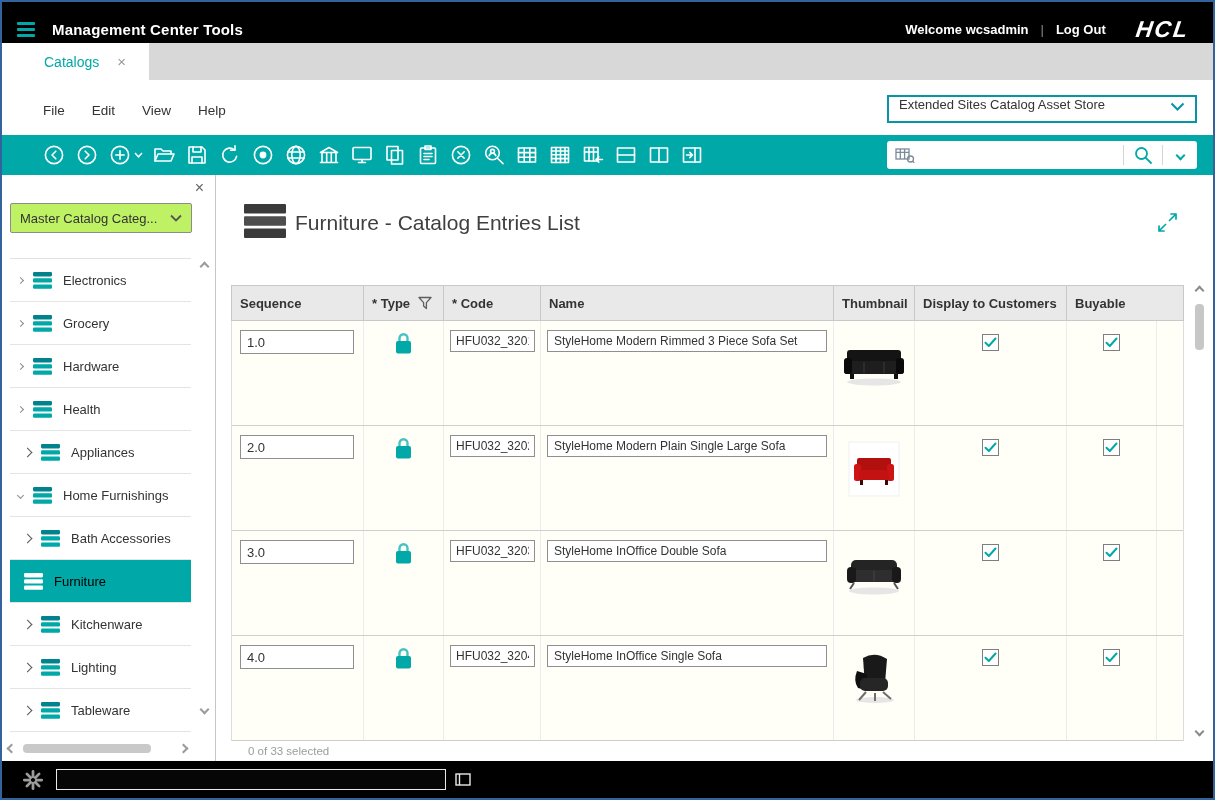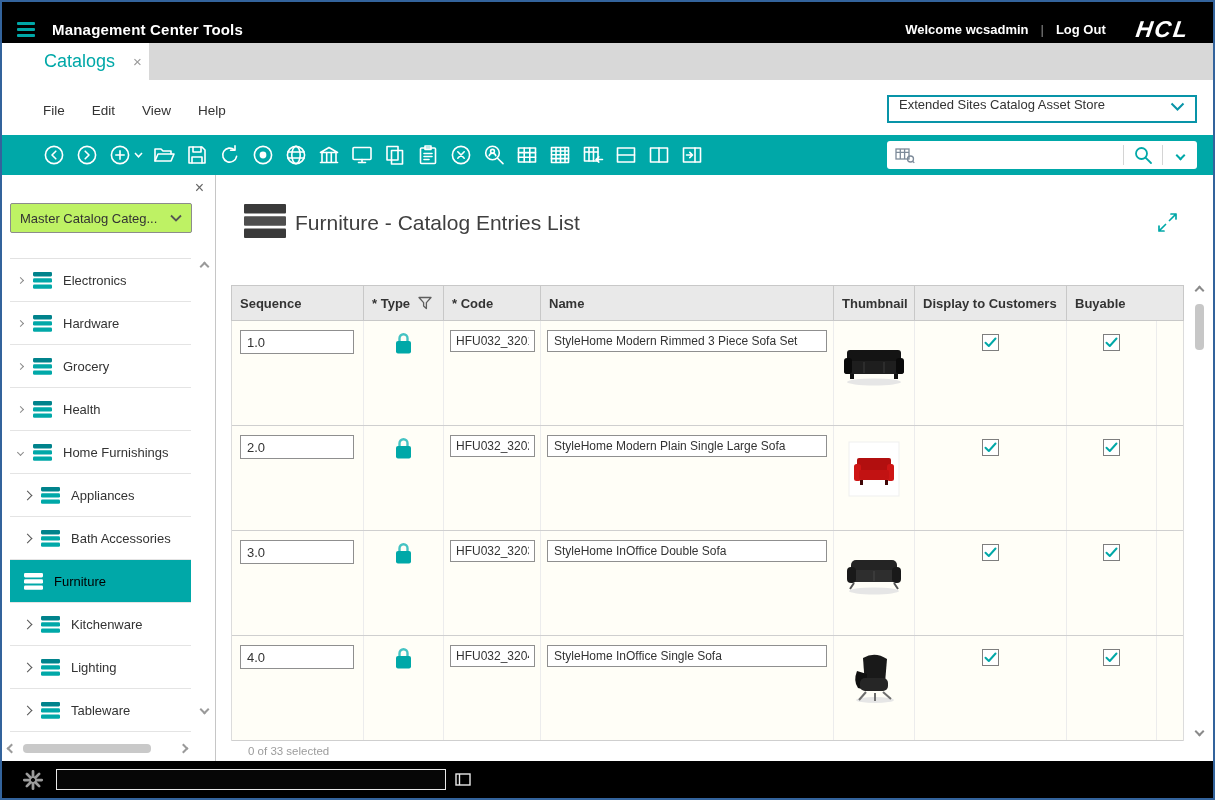--- a/index.html
+++ b/index.html
@@ -13,21 +13,21 @@
   .hamburger i { display: block; width: 18px; height: 3px; background: #00A8A8; border-radius: 1px; }
   .app-title { color: #fff; font-weight: bold; font-size: 15px; margin-left: 17px; letter-spacing: .2px; }
   .welcome { color: #fff; font-size: 13px; font-weight: bold; }
   .tb-sep { color: #8a8a8a; margin: 0 12px; font-size: 13px; }
   .logout { color: #fff; font-size: 13px; font-weight: bold; cursor: pointer; }
   .hcl-logo { display: inline-block; color: #fff; font-style: italic; font-weight: bold; font-size: 23px; letter-spacing: 2px; margin: 0 24px 0 30px; transform: skewX(-8deg); }
 
   
   .tabstrip { position: absolute; top: 41px; left: 0; right: 0; height: 37px; background: #D8D8D8; }
   .tab { position: absolute; left: 0; top: 0; width: 147px; height: 37px; background: #fff; display: flex; align-items: center; padding-left: 42px; cursor: pointer; }
-  .tab-label { color: #00A8A8; font-size: 18px; }
+  .tab-label { color: #00A8A8; font-size: 14px; }
   .tab-close { color: #999; font-size: 15px; margin-left: 18px; cursor: pointer; }
 
   
   .menubar { position: absolute; top: 78px; left: 0; right: 0; height: 55px; background: #fff; }
   .menu-items { position: absolute; left: 41px; top: 23px; display: flex; gap: 27px; }
   .menu-item { font-size: 13.5px; color: #333; cursor: pointer; }
   .store-select { position: absolute; right: 16px; top: 15px; width: 310px; height: 28px; border: 2px solid #0894A8; background: #fff; display: flex; padding: 0 10px; cursor: pointer; }
   .store-value { font-size: 13px; color: #333; flex: 1; white-space: nowrap; overflow: hidden; }
 
   
@@ -326,65 +326,65 @@
         </div>
         <div class="cat-item lvl0">
           <span class="chev cv cv-r"></span>
           <span class="cat-icon">
             <svg width="19" height="17" viewBox="0 0 19 17">
               <rect width="19" height="4.4" rx="1.3" fill="#00838C"></rect>
               <rect y="6.2" width="19" height="4.4" rx="1.3" fill="#00A8A8"></rect>
               <rect y="12.4" width="19" height="4.4" rx="1.3" fill="#00A8A8"></rect>
             </svg>
           </span>
+          <span class="cat-label">Grocery</span>
+        </div>
+        <div class="cat-item lvl0">
+          <span class="chev cv cv-r"></span>
+          <span class="cat-icon">
+            <svg width="19" height="17" viewBox="0 0 19 17">
+              <rect width="19" height="4.4" rx="1.3" fill="#00838C"></rect>
+              <rect y="6.2" width="19" height="4.4" rx="1.3" fill="#00A8A8"></rect>
+              <rect y="12.4" width="19" height="4.4" rx="1.3" fill="#00A8A8"></rect>
+            </svg>
+          </span>
           <span class="cat-label">Hardware</span>
         </div>
         <div class="cat-item lvl0">
           <span class="chev cv cv-r"></span>
           <span class="cat-icon">
             <svg width="19" height="17" viewBox="0 0 19 17">
               <rect width="19" height="4.4" rx="1.3" fill="#00838C"></rect>
               <rect y="6.2" width="19" height="4.4" rx="1.3" fill="#00A8A8"></rect>
               <rect y="12.4" width="19" height="4.4" rx="1.3" fill="#00A8A8"></rect>
             </svg>
           </span>
-          <span class="cat-label">Grocery</span>
-        </div>
-        <div class="cat-item lvl0">
-          <span class="chev cv cv-r"></span>
-          <span class="cat-icon">
-            <svg width="19" height="17" viewBox="0 0 19 17">
-              <rect width="19" height="4.4" rx="1.3" fill="#00838C"></rect>
-              <rect y="6.2" width="19" height="4.4" rx="1.3" fill="#00A8A8"></rect>
-              <rect y="12.4" width="19" height="4.4" rx="1.3" fill="#00A8A8"></rect>
-            </svg>
-          </span>
           <span class="cat-label">Health</span>
+        </div>
+        <div class="cat-item lvl1">
+          <span class="chev cv cv-r"></span>
+          <span class="cat-icon">
+            <svg width="19" height="17" viewBox="0 0 19 17">
+              <rect width="19" height="4.4" rx="1.3" fill="#00838C"></rect>
+              <rect y="6.2" width="19" height="4.4" rx="1.3" fill="#00A8A8"></rect>
+              <rect y="12.4" width="19" height="4.4" rx="1.3" fill="#00A8A8"></rect>
+            </svg>
+          </span>
+          <span class="cat-label">Appliances</span>
         </div>
         <div class="cat-item lvl0">
           <span class="chev cv cv-d"></span>
           <span class="cat-icon">
             <svg width="19" height="17" viewBox="0 0 19 17">
               <rect width="19" height="4.4" rx="1.3" fill="#00838C"></rect>
               <rect y="6.2" width="19" height="4.4" rx="1.3" fill="#00A8A8"></rect>
               <rect y="12.4" width="19" height="4.4" rx="1.3" fill="#00A8A8"></rect>
             </svg>
           </span>
           <span class="cat-label">Home Furnishings</span>
-        </div>
-        <div class="cat-item lvl1">
-          <span class="chev cv cv-r"></span>
-          <span class="cat-icon">
-            <svg width="19" height="17" viewBox="0 0 19 17">
-              <rect width="19" height="4.4" rx="1.3" fill="#00838C"></rect>
-              <rect y="6.2" width="19" height="4.4" rx="1.3" fill="#00A8A8"></rect>
-              <rect y="12.4" width="19" height="4.4" rx="1.3" fill="#00A8A8"></rect>
-            </svg>
-          </span>
-          <span class="cat-label">Appliances</span>
         </div>
         <div class="cat-item lvl1">
           <span class="chev cv cv-r"></span>
           <span class="cat-icon">
             <svg width="19" height="17" viewBox="0 0 19 17">
               <rect width="19" height="4.4" rx="1.3" fill="#00838C"></rect>
               <rect y="6.2" width="19" height="4.4" rx="1.3" fill="#00A8A8"></rect>
               <rect y="12.4" width="19" height="4.4" rx="1.3" fill="#00A8A8"></rect>
             </svg>
           </span>

